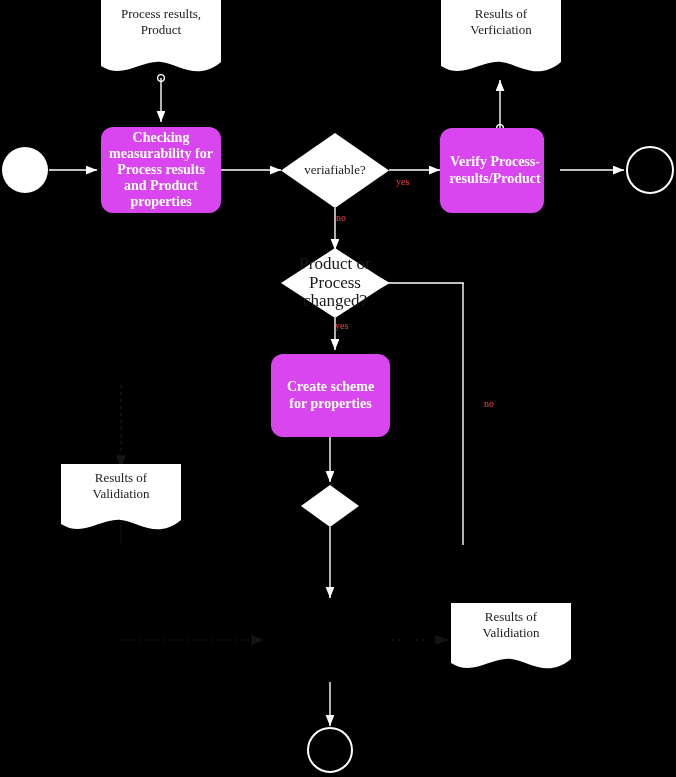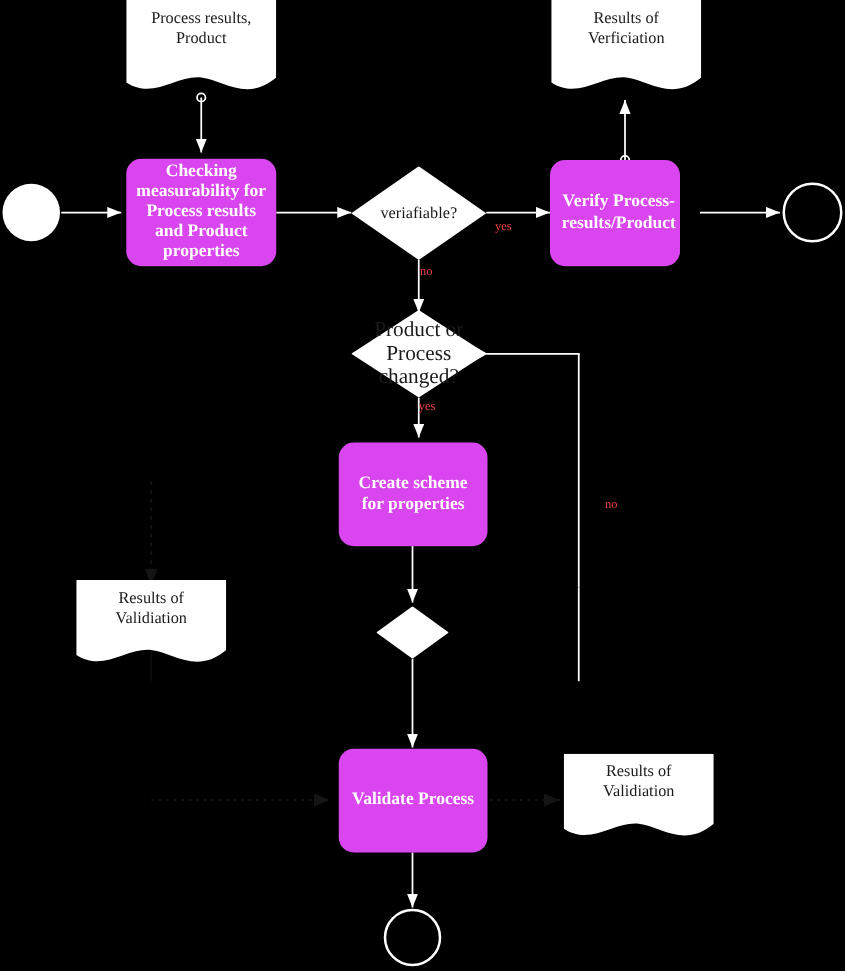--- a/index.html
+++ b/index.html
@@ -238,21 +238,20 @@
     </svg>
     <div class="doclabel">Results of
 Validiation</div>
   </div>
 
   <div class="node decision" style="left:301px; top:485px; width:58px; height:42px;">
     <div class="dshape"></div>
     <div class="dlabel"></div>
   </div>
 
-  <div class="node activity" style="left:271px; top:599px; width:119px; height:83px;">Validate Process</div>
 
   <div class="node document" style="left:451px; top:603px; width:120px; height:72px;">
     <svg class="docshape" viewBox="0 0 120 72" preserveAspectRatio="none">
       <path d="M0,0 H120 V56 C96,76 78,58 60,56 C40,54 22,74 0,60 Z" fill="#ffffff"></path>
     </svg>
     <div class="doclabel">Results of
 Validiation</div>
   </div>
 
   <div class="node circle-hollow" style="left:307px; top:727px; width:46px; height:46px;"></div>

